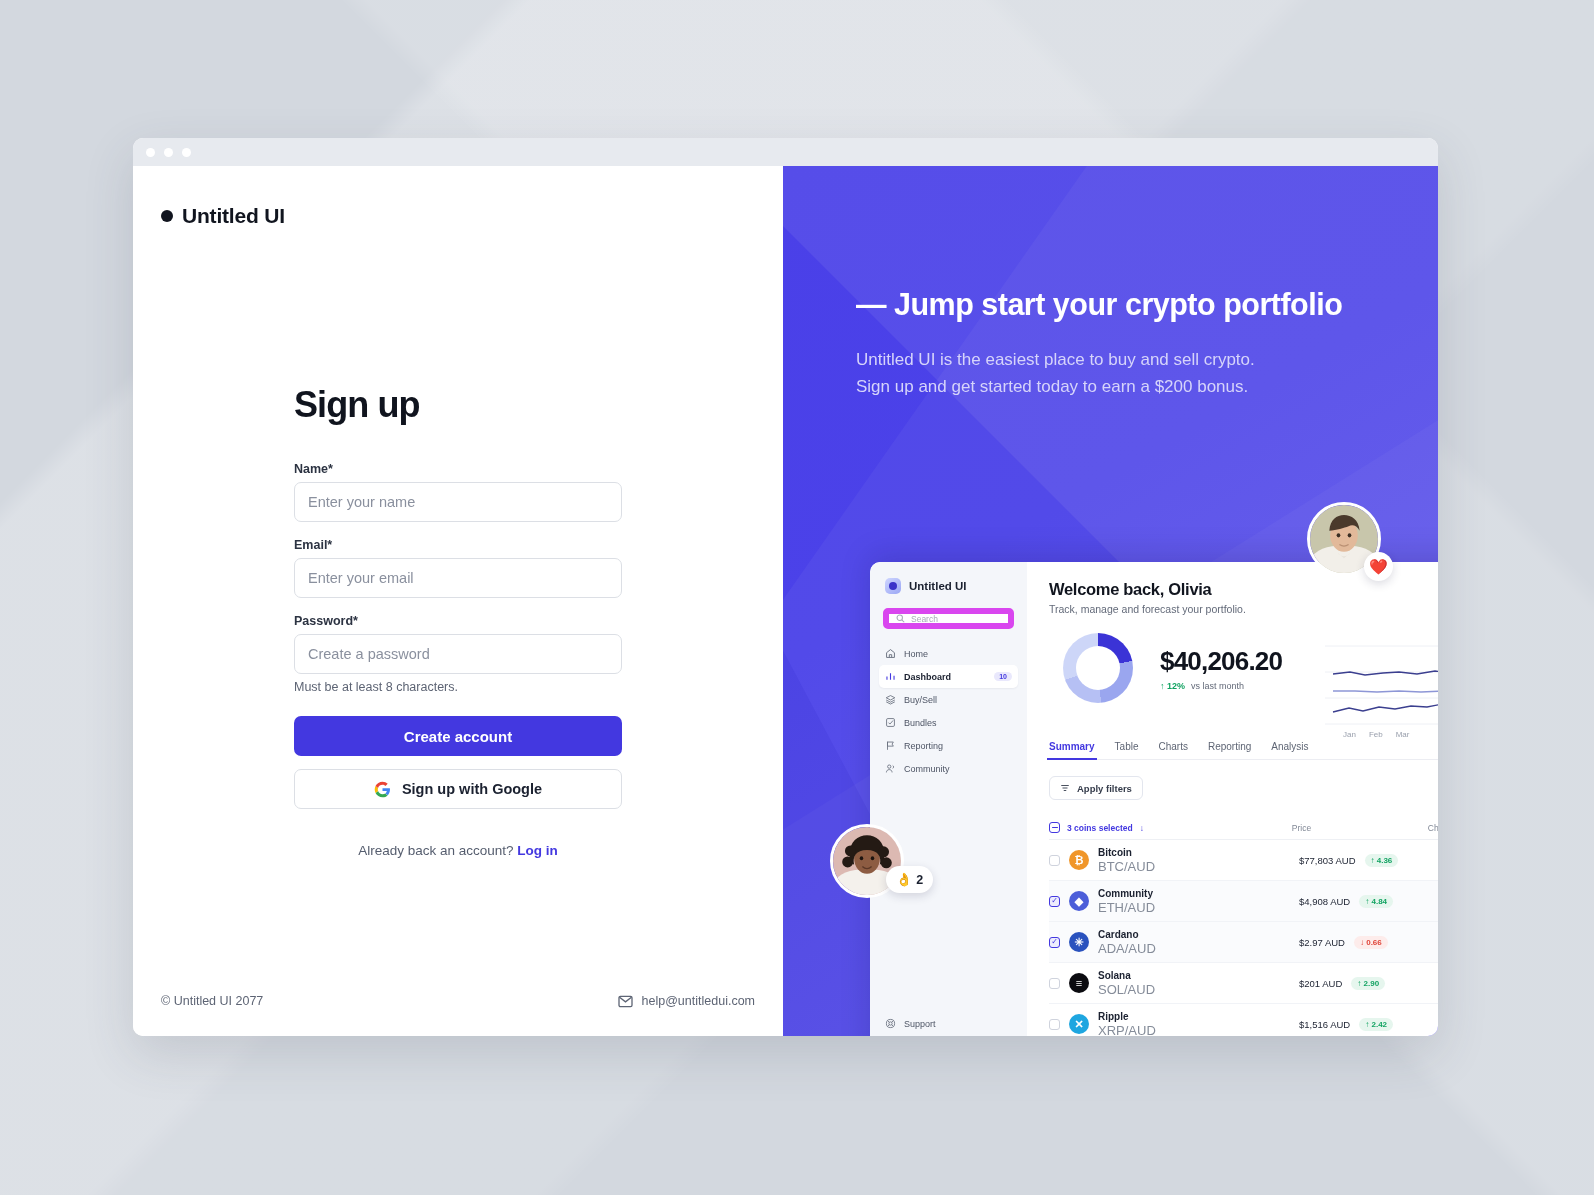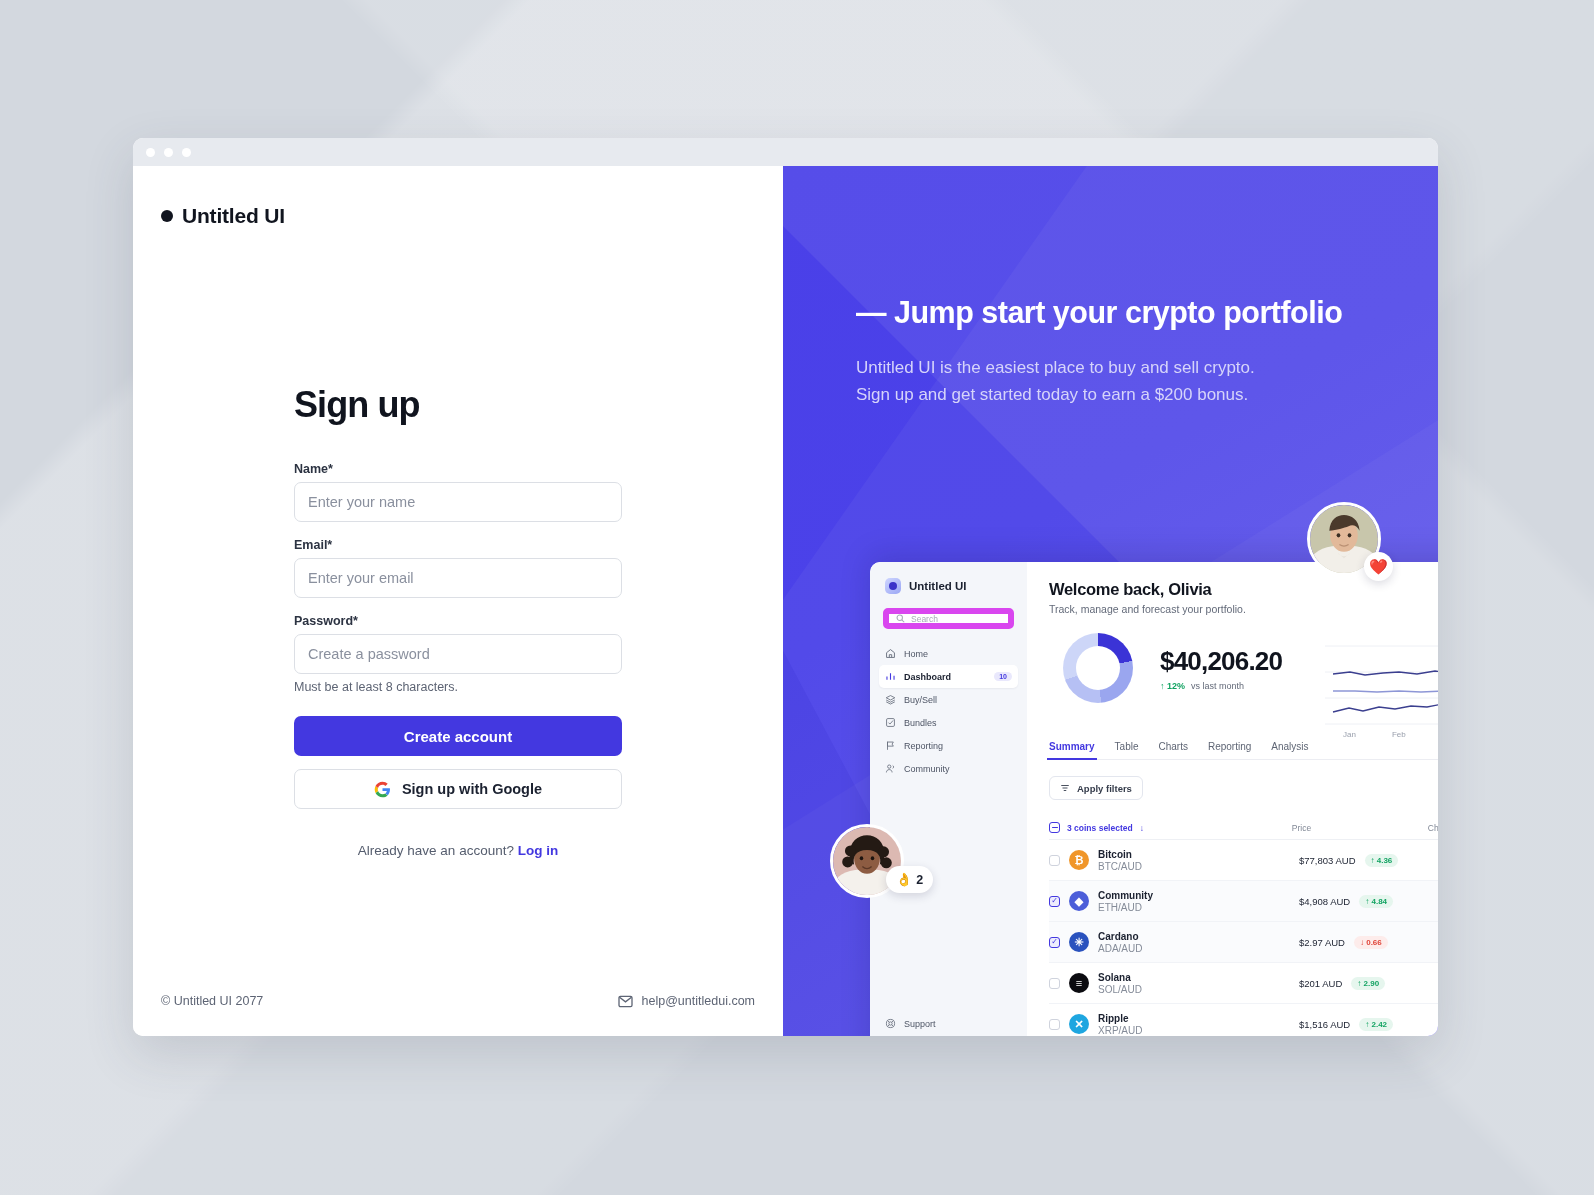--- a/index.html
+++ b/index.html
@@ -139,21 +139,21 @@
     background: rgba(255,255,255,0.035);
     transform: rotate(-32deg);
   }
   .rp-s4 {
     left: -200px; top: 260px; width: 300px; height: 900px;
     background: rgba(30,20,190,0.10);
     transform: rotate(-28deg);
   }
 
   .hero {
-    position: absolute; left: 73px; top: 129px; width: 520px;
+    position: absolute; left: 73px; top: 121px; width: 520px;
     z-index: 3;
   }
   .hero-title {
     font-size: 30.5px; font-weight: 700; color: #fff;
     letter-spacing: -0.5px; line-height: 1.15;
     white-space: nowrap;
   }
   .hero-sub {
     margin-top: 25px; font-size: 17px; line-height: 1.58;
     color: #d6d4fa;
@@ -225,21 +225,21 @@
   .portfolio-amount { font-size: 26px; font-weight: 700; color: #10141e; letter-spacing: -0.8px; }
   .portfolio-delta { display: flex; align-items: center; gap: 6px; margin-top: 4px; }
   .delta-up { color: #12a362; font-size: 9px; font-weight: 700; }
   .delta-note { color: #636a79; font-size: 9px; }
 
   .mini-chart {
     position: absolute; right: 0; top: 72px; width: 200px; height: 96px;
   }
   .mini-chart-labels {
     position: absolute; right: 0; top: 168px; width: 200px;
-    display: flex; gap: 36px; padding-left: 18px;
+    display: flex; gap: 13px; padding-left: 18px;
     font-size: 8px; color: #9aa0ad;
   }
 
   .tabs {
     display: flex; gap: 20px; margin-top: 38px;
     border-bottom: 1px solid #ecedf2; padding-bottom: 7px;
     margin-right: -0px;
   }
   .tab { font-size: 10px; color: #5e6574; position: relative; }
   .tab.active { color: #4338e0; font-weight: 700; }
@@ -277,21 +277,21 @@
     border-bottom: 1px solid #f1f3f7;
   }
   .coin-row.alt { background: #fafbfd; }
   .coin-name-cell { display: flex; align-items: center; gap: 9px; width: 250px; }
   .coin-icon {
     width: 20px; height: 20px; border-radius: 50%;
     display:flex; align-items:center; justify-content:center;
     font-size: 11px; color:#fff; font-weight:700; flex-shrink: 0;
   }
   .coin-text .coin-title { font-size: 10px; font-weight: 700; color: #1b2130; }
-  .coin-text .coin-pair { font-size: 10px; color: #858c99; margin-top: 1px; }
+  .coin-text .coin-pair { font-size: 13px; color: #858c99; margin-top: 1px; }
   .coin-price-cell { width: 140px; display: flex; align-items: center; gap: 9px; }
   .coin-price { font-size: 9.5px; color: #1b2130; }
   .pill {
     font-size: 8px; font-weight: 700; border-radius: 9px; padding: 2px 6px;
   }
   .pill.up { color: #12a362; background: #e6f6ee; }
   .pill.down { color: #e0453a; background: #fdeceb; }
 
   
   .avatar-big {
@@ -359,21 +359,21 @@
           <svg width="17" height="17" viewBox="0 0 48 48">
             <path fill="#4285F4" d="M45.1 24.5c0-1.6-.1-2.8-.4-4.1H24v7.5h12.1c-.2 2-1.6 5-4.5 7l6.9 5.3c4.1-3.8 6.6-9.4 6.6-15.7z"></path>
             <path fill="#34A853" d="M24 46c5.9 0 10.9-2 14.5-5.3l-6.9-5.3c-1.8 1.3-4.3 2.2-7.6 2.2-5.8 0-10.7-3.8-12.5-9.1l-7.1 5.5C8.1 41.1 15.4 46 24 46z"></path>
             <path fill="#FBBC05" d="M11.5 28.5c-.5-1.4-.8-2.9-.8-4.5s.3-3.1.7-4.5l-7.1-5.5C2.8 17 2 20.4 2 24s.8 7 2.3 10z"></path>
             <path fill="#EA4335" d="M24 10.6c4.1 0 6.9 1.8 8.5 3.3l6.2-6C34.9 4.4 29.9 2 24 2 15.4 2 8.1 6.9 4.3 14l7.1 5.5c1.9-5.3 6.8-8.9 12.6-8.9z"></path>
           </svg>
           <span>Sign up with Google</span>
         </button>
 
         <div class="account-line">
-          <span>Already have an account? </span><a href="#">Log in</a>
+          <span>Already back an account? </span><a href="#">Log in</a>
         </div>
       </div>
 
       <div class="left-footer">
         <span>© Untitled UI 2077</span>
         <a class="mail-link" href="#">
           <svg width="15" height="13" viewBox="0 0 16 14" fill="none" stroke="#5d6474" stroke-width="1.4">
             <rect x="1" y="1.5" width="14" height="11" rx="1.5"></rect>
             <path d="M1.6 2.3 8 7.4l6.4-5.1"></path>
           </svg>

